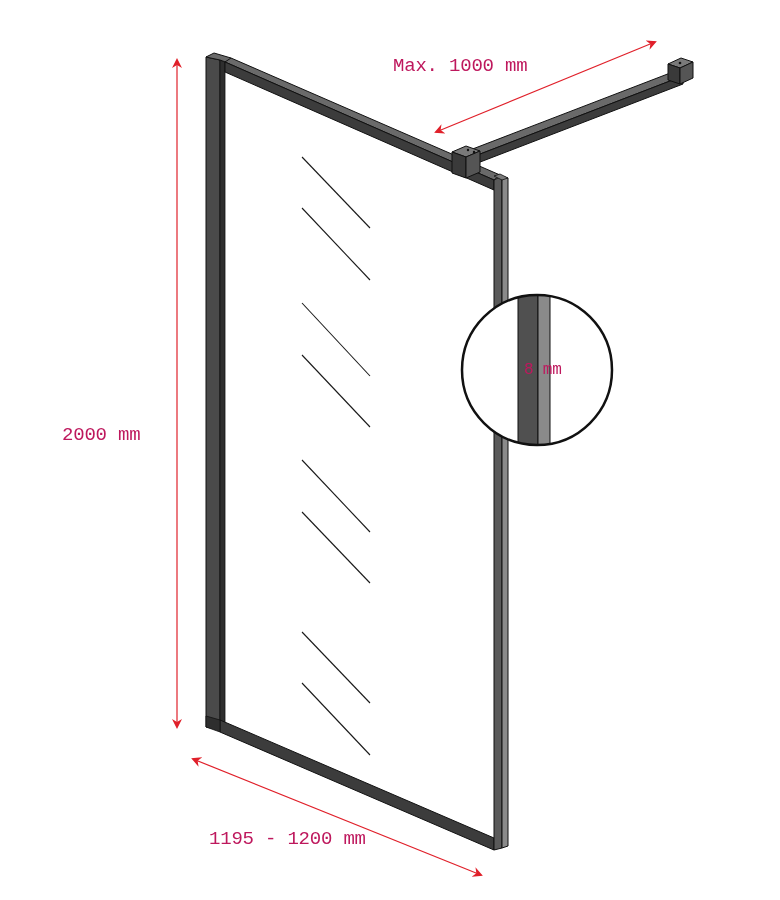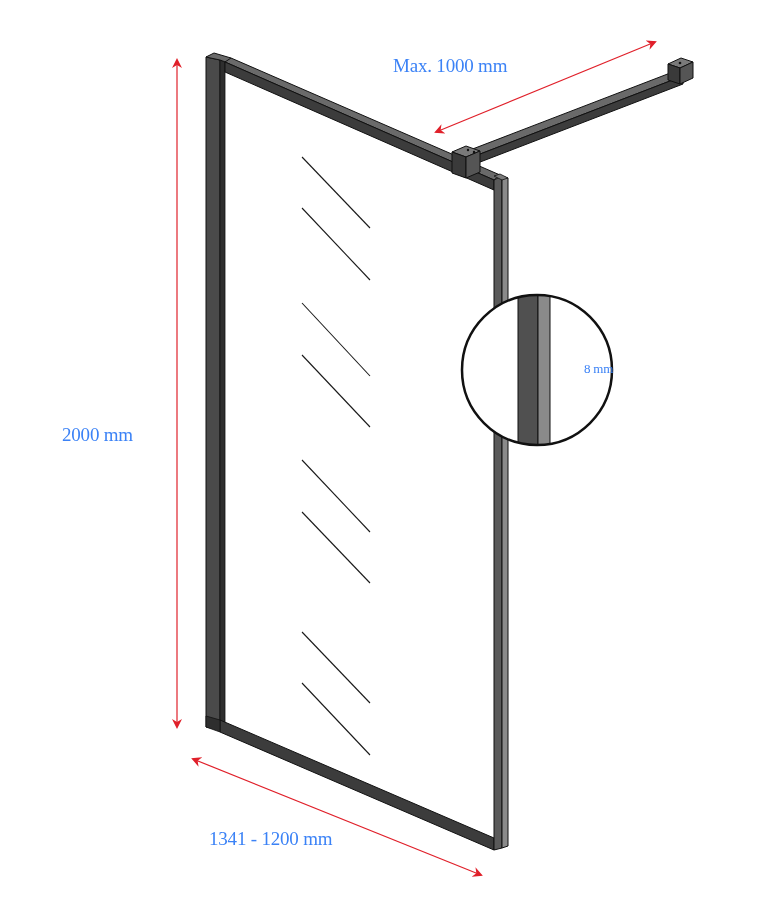--- a/index.html
+++ b/index.html
@@ -1,29 +1,29 @@
 <!DOCTYPE html>
 <html><head>
   <meta charset="utf-8">
   <style>
     html, body { margin: 0; padding: 0; background: #ffffff; }
     body { width: 780px; height: 900px; position: relative; overflow: hidden; }
     #diagram { position: absolute; left: 0; top: 0; width: 780px; height: 900px; }
     .label {
       position: absolute;
-      font-family: Liberation Serif, serif;
-      color: #3b82f6;
+      font-family: Liberation Mono, monospace;
+      color: #be185d;
       white-space: nowrap;
       font-size: 19px;
       letter-spacing: -0.2px;
     }
     #lbl-height { left: 62px; top: 381px; margin-top: 43px; }
     #lbl-width { left: 209px; top: 828px; }
     #lbl-bar { left: 393px; top: 55px; }
-    #lbl-thick { left: 584px; top: 361px; font-size: 13px; }
+    #lbl-thick { left: 524px; top: 361px; font-size: 16px; }
   </style>
 </head>
 <body>
 
 <svg id="diagram" viewBox="0 0 780 900" xmlns="http://www.w3.org/2000/svg">
   <defs>
     <marker id="arrowhead" markerWidth="10" markerHeight="10" refX="8" refY="5" orient="auto-start-reverse" markerUnits="userSpaceOnUse">
       <path d="M0,0 L10,5 L0,10 L3,5 Z" fill="#e0202a"></path>
     </marker>
     <clipPath id="detailClip">
@@ -95,15 +95,15 @@
     </g>
     <circle cx="537" cy="370" r="75" fill="none" stroke="#111" stroke-width="2.5"></circle>
   </g>
 
   <line x1="177" y1="60" x2="177" y2="727" stroke="#e0202a" stroke-width="1.2" marker-start="url(#arrowhead)" marker-end="url(#arrowhead)"></line>
   <line x1="193" y1="759" x2="481" y2="875" stroke="#e0202a" stroke-width="1.2" marker-start="url(#arrowhead)" marker-end="url(#arrowhead)"></line>
   <line x1="436" y1="132" x2="655" y2="42" stroke="#e0202a" stroke-width="1.2" marker-start="url(#arrowhead)" marker-end="url(#arrowhead)"></line>
 </svg>
 
 <div id="lbl-height" class="label">2000 mm</div>
-<div id="lbl-width" class="label">1341 - 1200 mm</div>
+<div id="lbl-width" class="label">1195 - 1200 mm</div>
 <div id="lbl-bar" class="label">Max. 1000 mm</div>
 <div id="lbl-thick" class="label">8 mm</div>
 
 </body></html>

